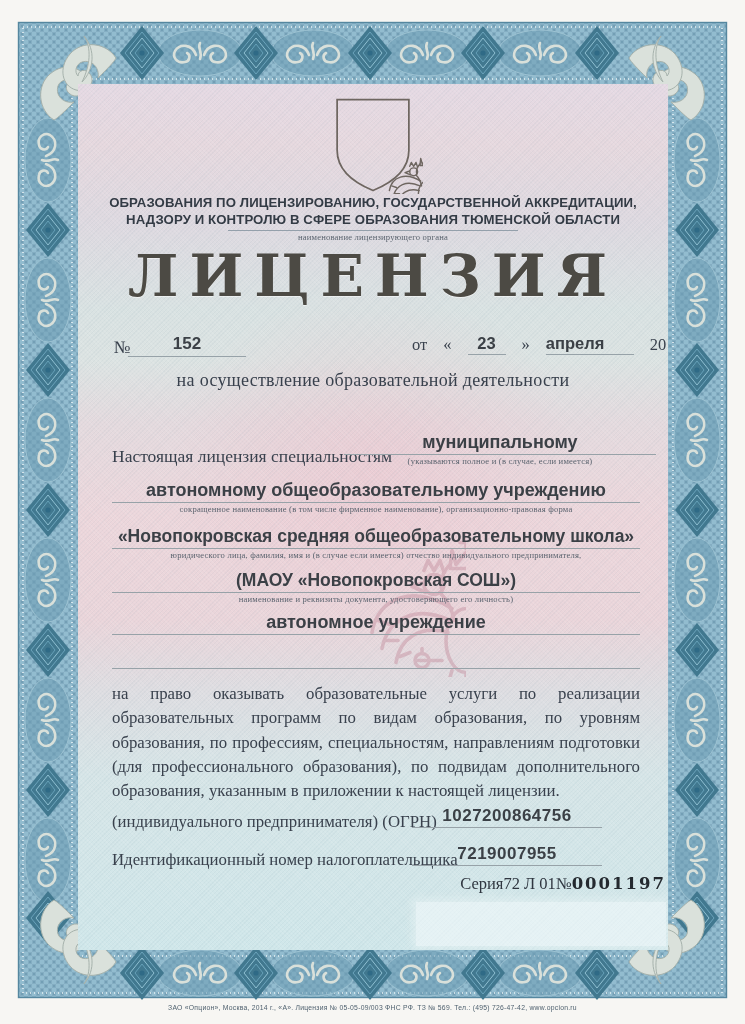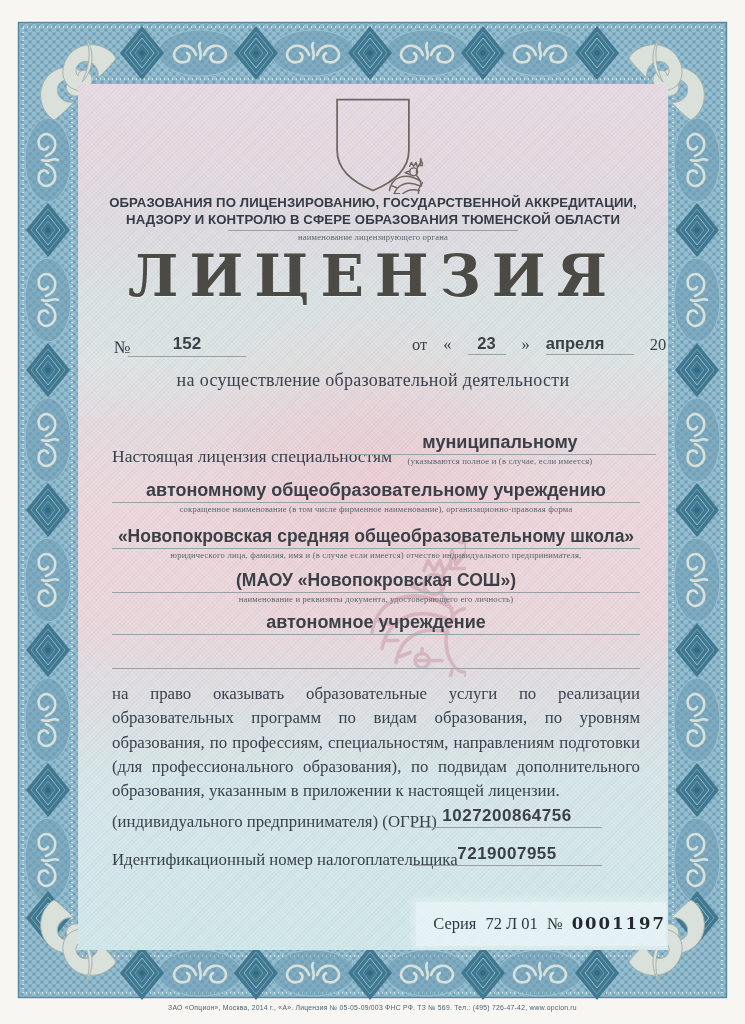--- a/index.html
+++ b/index.html
@@ -76,22 +76,22 @@
   
   .ogrn1{top:702px;left:34px;font-size:16.8px;color:#39414d;}
   .ogrn2{top:728px;left:34px;font-size:16.8px;color:#39414d;}
   .ogrn-f{top:722px;left:334px;width:190px;}
   .ogrn-f .v,.inn-f .v{font-size:17px;letter-spacing:.5px;}
   .innl{top:766px;left:34px;font-size:16.8px;color:#39414d;}
   .inn-f{top:760px;left:334px;width:190px;}
   
   .serial-strip{top:818px;left:338px;width:250px;height:44px;
      background:rgba(245,251,253,.55);box-shadow:0 0 8px 4px rgba(245,251,253,.35);}
-  .serialrow{top:830px;left:300px;width:288px;display:flex;justify-content:flex-end;
-     align-items:baseline;gap:9px;font-size:16.5px;color:#2f3640;}
+  .serialrow{top:790px;left:300px;width:288px;display:flex;justify-content:flex-end;
+     align-items:baseline;gap:0;font-size:16.5px;color:#2f3640;}
   .serial-num{font-family:"DejaVu Serif",serif;font-weight:bold;letter-spacing:2px;font-size:16.5px;color:#24292f;}
   
   .imprint{position:absolute;left:0;right:0;top:1004px;text-align:center;
      font-family:"Liberation Sans",sans-serif;font-size:6.8px;color:#4d5f6d;letter-spacing:.25px;}
   .defs-hidden{position:absolute;width:0;height:0;overflow:hidden;}
 </style>
 </head>
 <body>
 
 <svg class="defs-hidden" aria-hidden="true">

